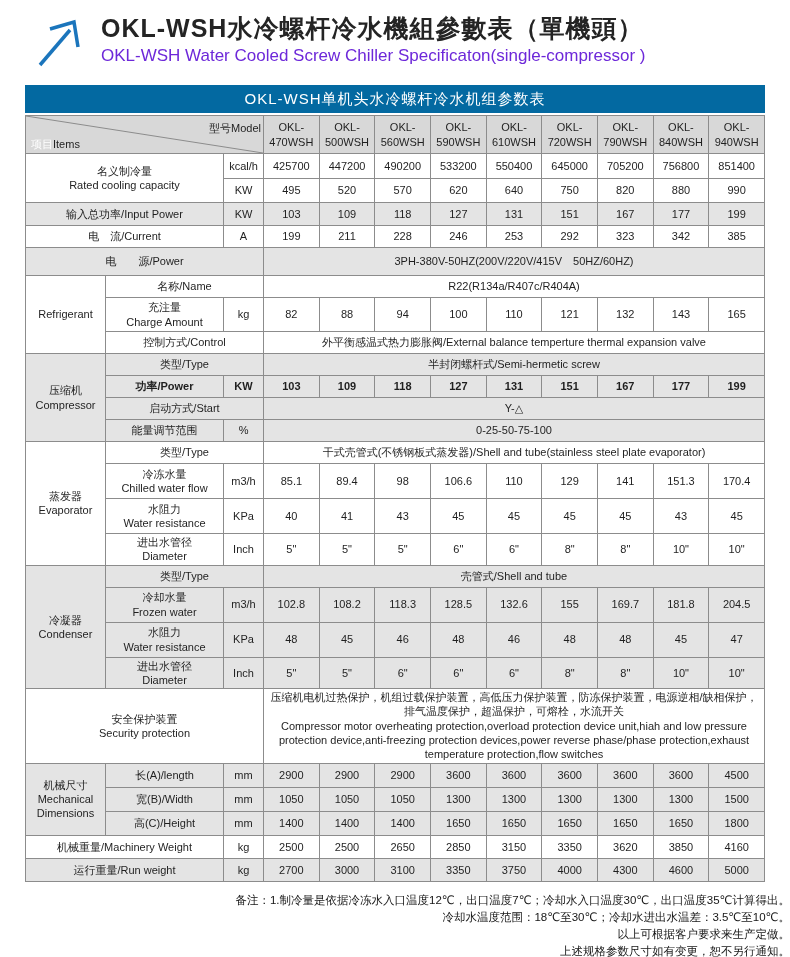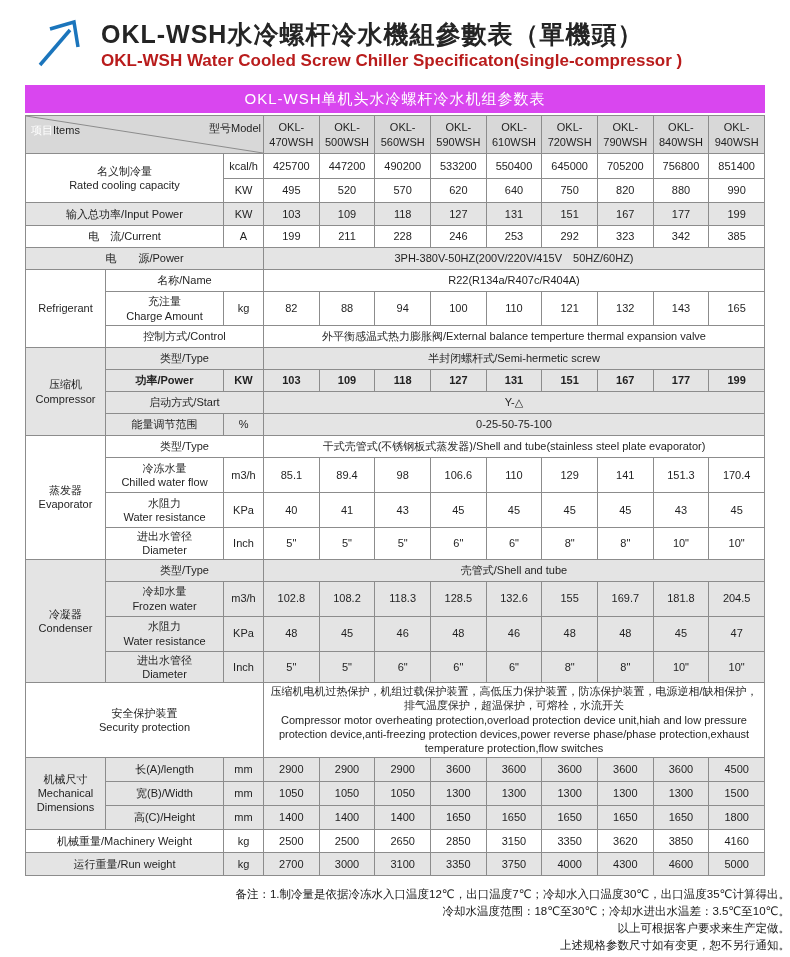--- a/index.html
+++ b/index.html
@@ -2,44 +2,44 @@
 <html><head>
 <meta charset="utf-8">
 <style>
   html,body{margin:0;padding:0;}
   body{
     width:790px;height:957px;background:#ffffff;overflow:hidden;
     font-family:"Liberation Sans","DejaVu Sans",sans-serif;color:#1f1f1f;
     -webkit-font-smoothing:antialiased;
   }
   
-  .hdr{display:flex;align-items:flex-end;padding:8px 0 0 34px;}
+  .hdr{display:flex;align-items:center;padding:8px 0 0 34px;}
   .logo{margin-top:5px;flex:0 0 auto;}
   .titles{margin-left:17px;}
   .t-zh{font-size:25px;font-weight:600;letter-spacing:1px;color:#242424;line-height:1.25;}
-  .t-en{font-size:17px;color:#b91c1c;margin-top:1px;font-weight:bold;}
+  .t-en{font-size:17px;color:#6d28d9;margin-top:1px;}
   
   .banner{margin:14px 0 0 25px;width:740px;height:28px;background:#29abe2;color:#ffffff;
     font-size:15px;display:flex;align-items:center;justify-content:center;letter-spacing:1px;}
   
   table.spec{margin:2px 0 0 25px;width:740px;border-collapse:collapse;table-layout:fixed;}
   table.spec td{
     border:1px solid #8c8c8c;text-align:center;vertical-align:middle;
     padding:1px 2px;font-size:11px;line-height:1.3;color:#1f1f1f;white-space:pre-line;
     overflow:hidden;
   }
   tr.h td{background:#d8d8d8;}
   tr.g td{background:#e4e4e4;}
   tr.w td{background:#ffffff;}
   td.model{font-size:12px;line-height:1.3;}
   td.group{font-size:11px;}
   td.left{text-align:left;font-size:10.3px;line-height:1.35;padding:3px 5px;margin-left:24px;}
   td.corner{position:relative;padding:0;}
   .diag{position:absolute;left:0;top:0;width:100%;height:100%;display:block;}
-  .c-items{position:absolute;left:5px;bottom:16px;font-size:11px;}
+  .c-items{position:absolute;left:5px;bottom:2px;font-size:11px;}
   .c-zh{color:#ffffff;}
   .c-model{position:absolute;right:2px;top:5px;font-size:11px;}
   
   .notes{margin:10px 0 0 28px;font-size:11.5px;line-height:1.5;color:#161616;}
   .notes div{white-space:nowrap;text-align:right;}
   .n-ind1{padding-left:28px;}
   .n-ind2{padding-left:36px;}
 </style>
 </head>
 <body>
@@ -48,21 +48,21 @@
   <svg class="logo" width="50" height="58" viewBox="0 0 50 58">
     <line x1="6" y1="52" x2="36" y2="17" stroke="#1b75bc" stroke-width="3.5"></line>
     <polyline points="16,16 40,9 44,34" fill="none" stroke="#1b75bc" stroke-width="3.5"></polyline>
   </svg>
   <div class="titles">
     <div class="t-zh">OKL-WSH水冷螺杆冷水機組參數表（單機頭）</div>
     <div class="t-en">OKL-WSH Water Cooled Screw Chiller Specificaton(single-compressor )</div>
   </div>
 </div>
 
-<div class="banner" style="background: #d946ef;">
+<div class="banner" style="background: #0369a1;">
   <span>OKL-WSH单机头水冷螺杆冷水机组参数表</span>
 </div>
 
 <table class="spec">
   <colgroup>
     <col style="width:80px">
       <col style="width:118px">
       <col style="width:40px">
     <col>
       <col>
@@ -143,21 +143,21 @@
         <td class="val">199</td>
         <td class="val">211</td>
         <td class="val">228</td>
         <td class="val">246</td>
         <td class="val">253</td>
         <td class="val">292</td>
         <td class="val">323</td>
         <td class="val">342</td>
         <td class="val">385</td>
       </tr>
-      <tr class="g" style="height: 22px;">
+      <tr class="g" style="height: 28px;">
         <td class="label" colspan="3">电　　源/Power</td>
         <td class="merge" colspan="9">3PH-380V-50HZ(200V/220V/415V　50HZ/60HZ)</td>
       </tr>
       <tr class="w" style="height: 22px;">
         <td class="group" rowspan="3">Refrigerant</td>
         <td class="label" colspan="2">名称/Name</td>
         <td class="merge" colspan="9">R22(R134a/R407c/R404A)</td>
       </tr>
       <tr class="w" style="height: 34px;">
         <td class="label">充注量

